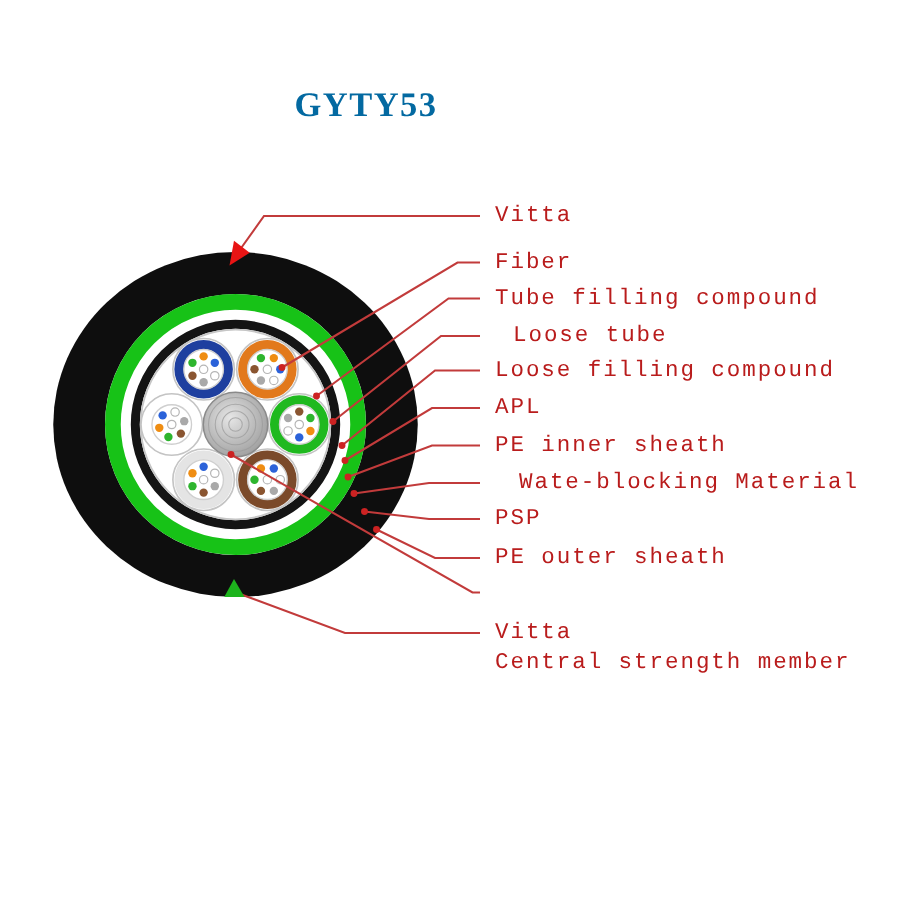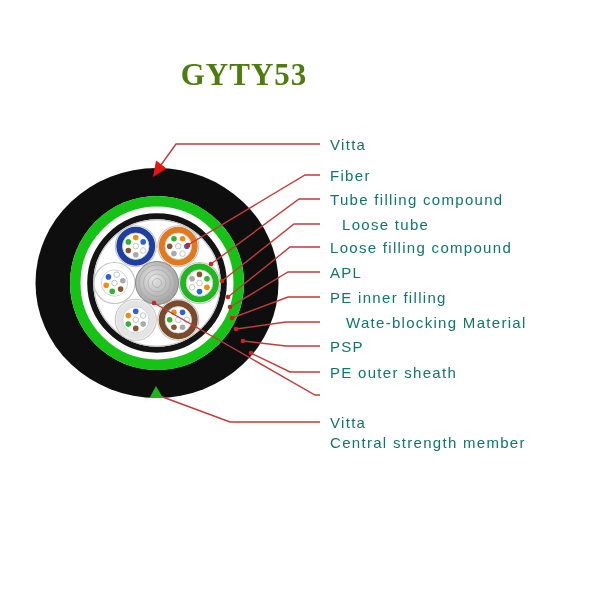--- a/index.html
+++ b/index.html
@@ -1,23 +1,23 @@
 <!DOCTYPE html>
 <html><head>
 <meta charset="utf-8">
 <style>
   html,body{margin:0;padding:0;background:#ffffff;}
   body{width:600px;height:600px;overflow:hidden;}
   .stage{position:relative;width:600px;height:600px;background:#ffffff;
          font-family:"Liberation Sans",sans-serif;}
   .title{position:absolute;left:154px;top:57px;width:180px;text-align:center;
-         font-family:"Liberation Serif",serif;font-weight:bold;font-size:31px;
-         letter-spacing:1px;color:#4d7c0f;margin:0;}
+         font-family:"Liberation Serif",serif;font-weight:bold;font-size:23px;
+         letter-spacing:1px;color:#0369a1;margin:0;}
   .label{position:absolute;left:330px;transform:translateY(-50%);
-         font-size:15px;letter-spacing:1.3px;color:#0f766e;white-space:nowrap;}
+         font-size:15px;letter-spacing:1.3px;color:#b91c1c;white-space:nowrap;font-family:Liberation Mono, monospace;}
   svg{position:absolute;left:0;top:0;}
 </style>
 </head>
 <body>
 
 <div class="stage">
   <h1 class="title">GYTY53</h1>
   <svg id="cable-svg" width="600" height="600" viewBox="0 0 600 600">
       <defs>
         <radialGradient id="metal" cx="42%" cy="40%" r="75%">
@@ -135,20 +135,20 @@
       <polygon points="153,177 166.5,168.5 156,160.5" fill="#e81414"></polygon>
       <polygon points="156,386 149.5,398 163,398" fill="#1db41d"></polygon>
     </svg>
   <div id="labels">
       <div class="label" style="top: 144px; left: 330px;">Vitta</div>
       <div class="label" style="top: 175px; left: 330px;">Fiber</div>
       <div class="label" style="top: 199px; left: 330px;">Tube filling compound</div>
       <div class="label" style="top: 224px; left: 342px;">Loose tube</div>
       <div class="label" style="top: 247px; left: 330px;">Loose filling compound</div>
       <div class="label" style="top: 272px; left: 330px;">APL</div>
-      <div class="label" style="top: 297px; left: 330px;">PE inner filling</div>
+      <div class="label" style="top: 297px; left: 330px;">PE inner sheath</div>
       <div class="label" style="top: 322px; left: 346px;">Wate-blocking Material</div>
       <div class="label" style="top: 346px; left: 330px;">PSP</div>
       <div class="label" style="top: 372px; left: 330px;">PE outer sheath</div>
       <div class="label" style="top: 395px; left: 330px; margin-top: 47px;">Central strength member</div>
       <div class="label" style="top: 422px; left: 330px;">Vitta</div>
     </div>
 </div>
 
 </body></html>

